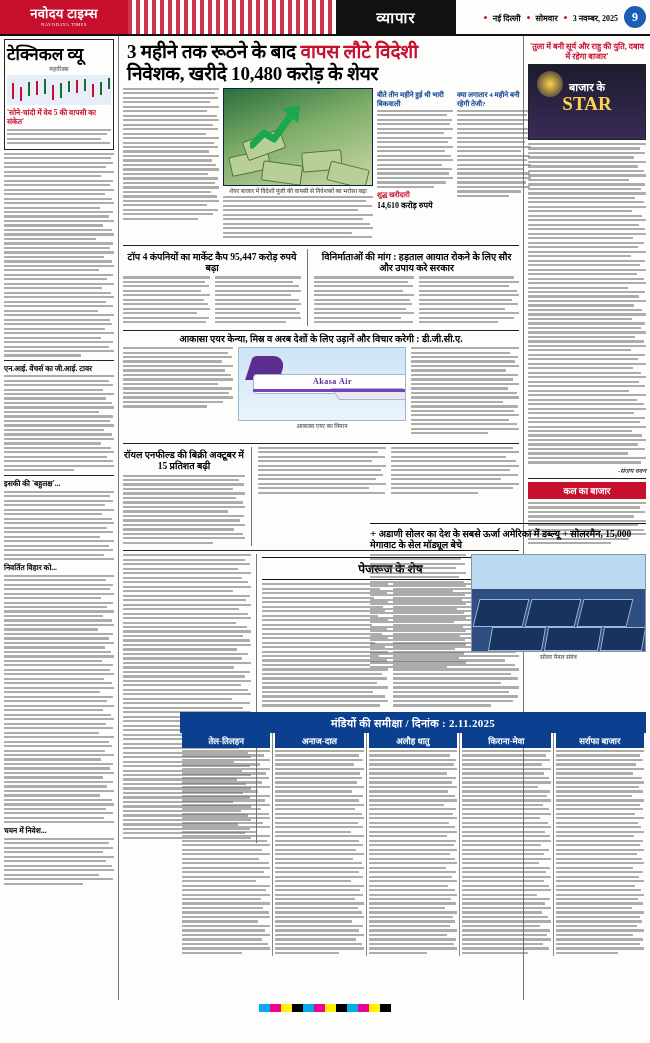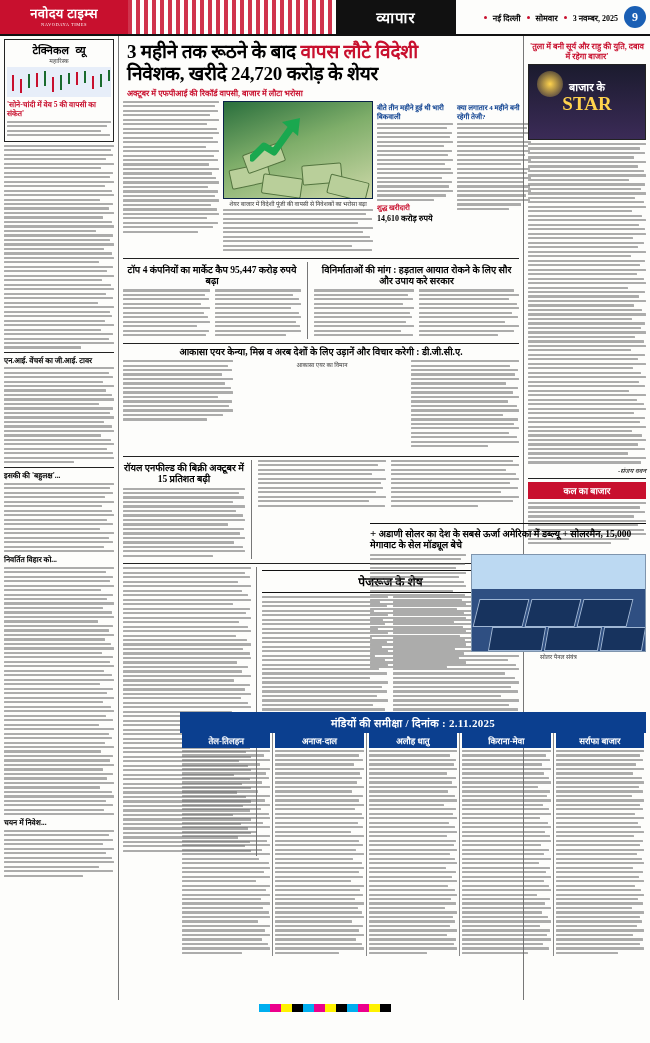--- a/index.html
+++ b/index.html
@@ -32,21 +32,21 @@
   .tx{margin:0 0 2px 0;}
   .tx i{display:block;height:2.2px;background:#6a6a6a;opacity:.55;margin-bottom:2.3px;border-radius:.5px;}
   .tx i:nth-child(7n){width:72%;}
   .tx i:nth-child(5n){width:88%;}
   .tx i:nth-child(3n){width:96%;}
 
   .boxhead{background:#0b3f8f;color:#fff;font-size:9px;font-weight:bold;text-align:center;padding:2px 0;}
   .boxhead.red{background:#c8102e;}
 
   .tech-card{border:1px solid #222;padding:2px;margin-bottom:3px;}
-  .tech-title{font-size:11px;font-weight:bold;text-align:center;font-family:Liberation Mono, monospace;}
+  .tech-title{font-size:17px;font-weight:bold;}
   .tech-sub{font-size:6px;text-align:center;color:#444;}
   .spark{height:30px;background:linear-gradient(180deg,#eef3fb,#dbe6f6);position:relative;overflow:hidden;margin:2px 0;}
   .spark svg{display:block;}
 
   .hl{font-size:7.5px;font-weight:bold;line-height:1.25;margin:3px 0 2px;}
   .hl.red{color:#c8102e;}
   .kicker{font-size:7px;font-weight:bold;color:#0b3f8f;margin:2px 0;}
 
   
   .lead{padding:2px 4px 0;}
@@ -324,23 +324,22 @@
       </div>
     </div>
 
     <div class="vr"></div>
 
     <div class="col col-mid">
 
       <div class="lead">
         <h1>
           <span>3 महीने तक रूठने के बाद </span><span class="accent">वापस लौटे विदेशी</span><br>
-          <span>निवेशक, खरीदे 24,720 करोड़ के शेयर</span>
+          <span>निवेशक, खरीदे 10,480 करोड़ के शेयर</span>
         </h1>
-        <div class="sub">अक्टूबर में एफपीआई की रिकॉर्ड वापसी, बाजार में लौटा भरोसा</div>
       </div>
 
       <div class="lead-grid">
         <div class="lead-col" style="flex:0 0 96px">
           <div class="tx">
             <i style="width:100%"></i>
               <i style="width:96%"></i>
               <i style="width:99%"></i>
               <i style="width:91%"></i>
             <i style="width:100%"></i>
@@ -531,20 +530,27 @@
               <i style="width:98%"></i>
               <i style="width:100%"></i>
             <i style="width:86%"></i>
               <i style="width:99%"></i>
               <i style="width:96%"></i>
               <i style="width:100%"></i>
             <i style="width:91%"></i>
               <i style="width:76%"></i>
           </div>
           <div style="flex:0 0 168px">
+            <div class="flight">
+              <div class="plane-tail"></div>
+              <div class="plane-body"></div>
+              <div class="plane-wing"></div>
+              <div class="plane-stripe"></div>
+              <div class="plane-text">Akasa Air</div>
+            </div>
             <div class="photo-cap">आकासा एयर का विमान</div>
           </div>
           <div style="flex:1" class="tx">
             <i style="width:100%"></i>
               <i style="width:92%"></i>
               <i style="width:99%"></i>
               <i style="width:96%"></i>
             <i style="width:100%"></i>
               <i style="width:88%"></i>
               <i style="width:99%"></i>

